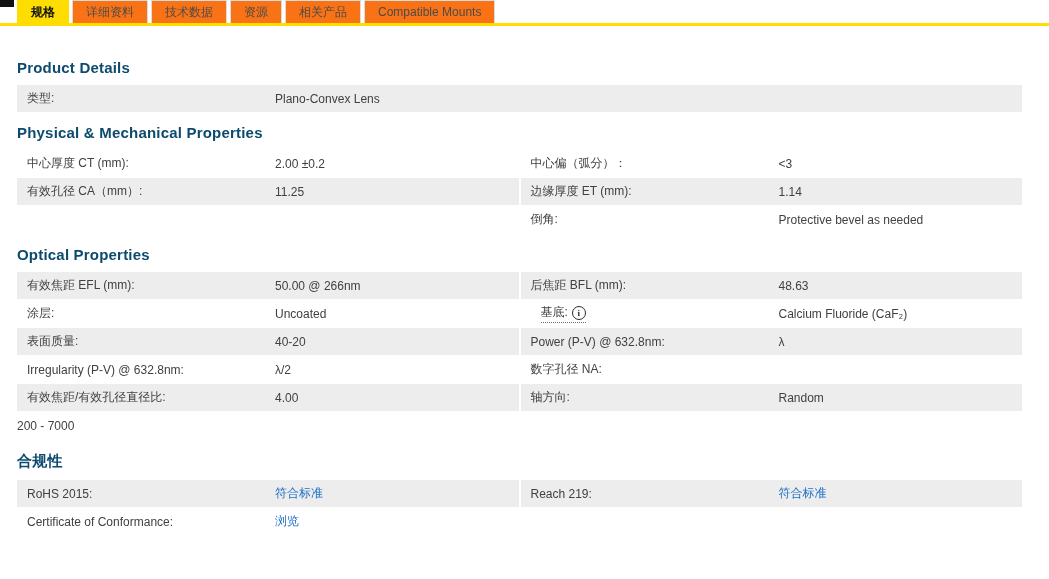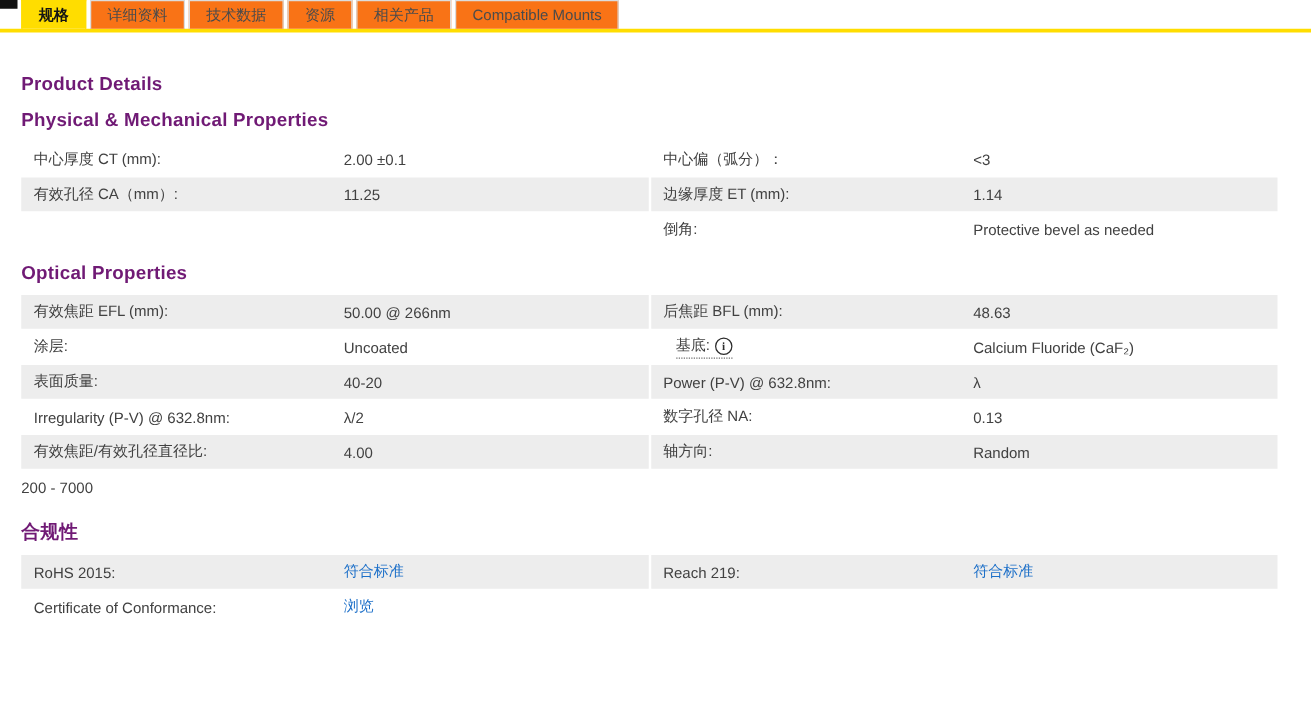--- a/index.html
+++ b/index.html
@@ -14,21 +14,21 @@
     border-bottom:3px solid #FFDD00;height:26px;box-sizing:border-box;background:#fff;
   }
   .tab{
     height:23px;line-height:23px;padding:0 13px;background:#f97316;
     border:1px solid #dcdcdc;border-bottom:none;margin-right:3px;
     color:#4b4b4b;box-sizing:border-box;cursor:pointer;white-space:nowrap;
   }
   .tab.active{background:#FFDD00;border-color:#FFDD00;color:#141414;font-weight:bold;}
   .content{padding:0 27px 0 17px;}
   .section-title{
-    font-size:15px;font-weight:bold;color:#701a75;margin:12px 0 9px;letter-spacing:0.2px;
+    font-size:15px;font-weight:bold;color:#0c4a6e;margin:12px 0 9px;letter-spacing:0.2px;
   }
   .section-title.first{margin-top:33px;}
   .spec-table{display:flex;gap:2px;}
   .half{flex:1;min-width:0;}
   .row{display:flex;align-items:center;height:27px;margin-bottom:1px;}
   .start-gray .row:nth-child(odd){background:#EDEDED;}
   .start-white .row:nth-child(even){background:#EDEDED;}
   .lbl{width:248px;padding-left:10px;flex:none;}
   .val{flex:1;white-space:nowrap;}
   a.spec-link{color:#1C6FC8;text-decoration:none;cursor:pointer;}
@@ -51,26 +51,32 @@
     <div class="tab active">规格</div>
     <div class="tab">详细资料</div>
     <div class="tab">技术数据</div>
     <div class="tab">资源</div>
     <div class="tab">相关产品</div>
     <div class="tab">Compatible Mounts</div>
   </div>
 
 <div class="content">
     <div class="section-title first">Product Details</div>
+    <div class="start-gray">
+      <div class="row">
+        <span class="lbl">类型:</span>
+        <span class="val">Plano-Convex Lens</span>
+      </div>
+    </div>
     <div class="section-title">Physical &amp; Mechanical Properties</div>
     <div class="spec-table">
       <div class="half start-white">
         <div class="row">
           <span class="lbl">中心厚度 CT (mm):</span>
-          <span class="val">2.00 ±0.1</span>
+          <span class="val">2.00 ±0.2</span>
         </div>
         <div class="row">
           <span class="lbl">有效孔径 CA（mm）:</span>
           <span class="val">11.25</span>
         </div>
       </div>
       <div class="half start-white">
         <div class="row">
           <span class="lbl">中心偏（弧分）：</span>
           <span class="val">&lt;3</span>
@@ -123,21 +129,20 @@
               <span class="info-icon">i</span>
             </span></span>
           <span class="val">Calcium Fluoride (CaF₂)</span>
         </div>
         <div class="row">
           <span class="lbl">Power (P-V) @ 632.8nm:</span>
           <span class="val">λ</span>
         </div>
         <div class="row">
           <span class="lbl">数字孔径 NA:</span>
-          <span class="val">0.13</span>
         </div>
         <div class="row">
           <span class="lbl">轴方向:</span>
           <span class="val">Random</span>
         </div>
       </div>
     </div>
     <div class="section-title">合规性</div>
     <div class="spec-table">
       <div class="half start-gray">

